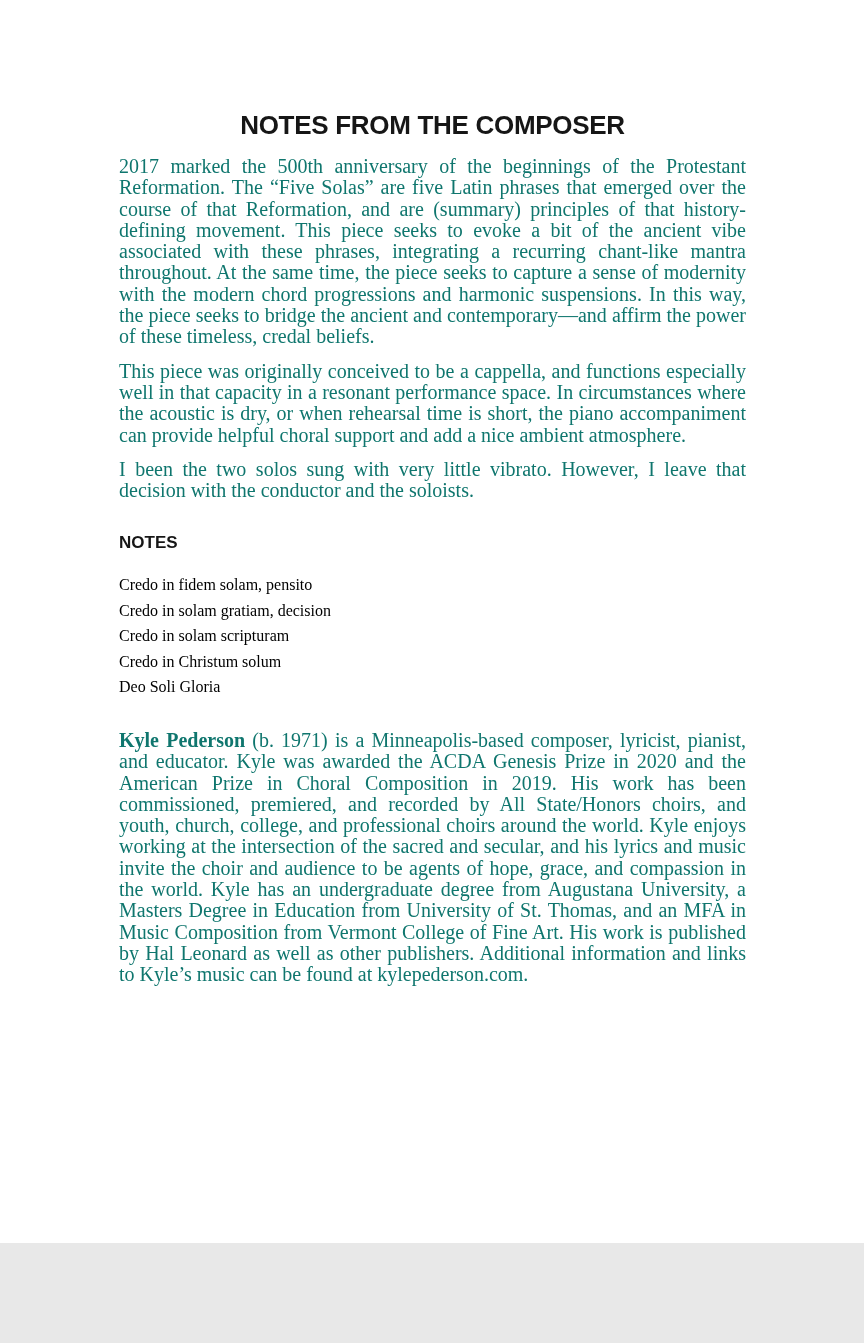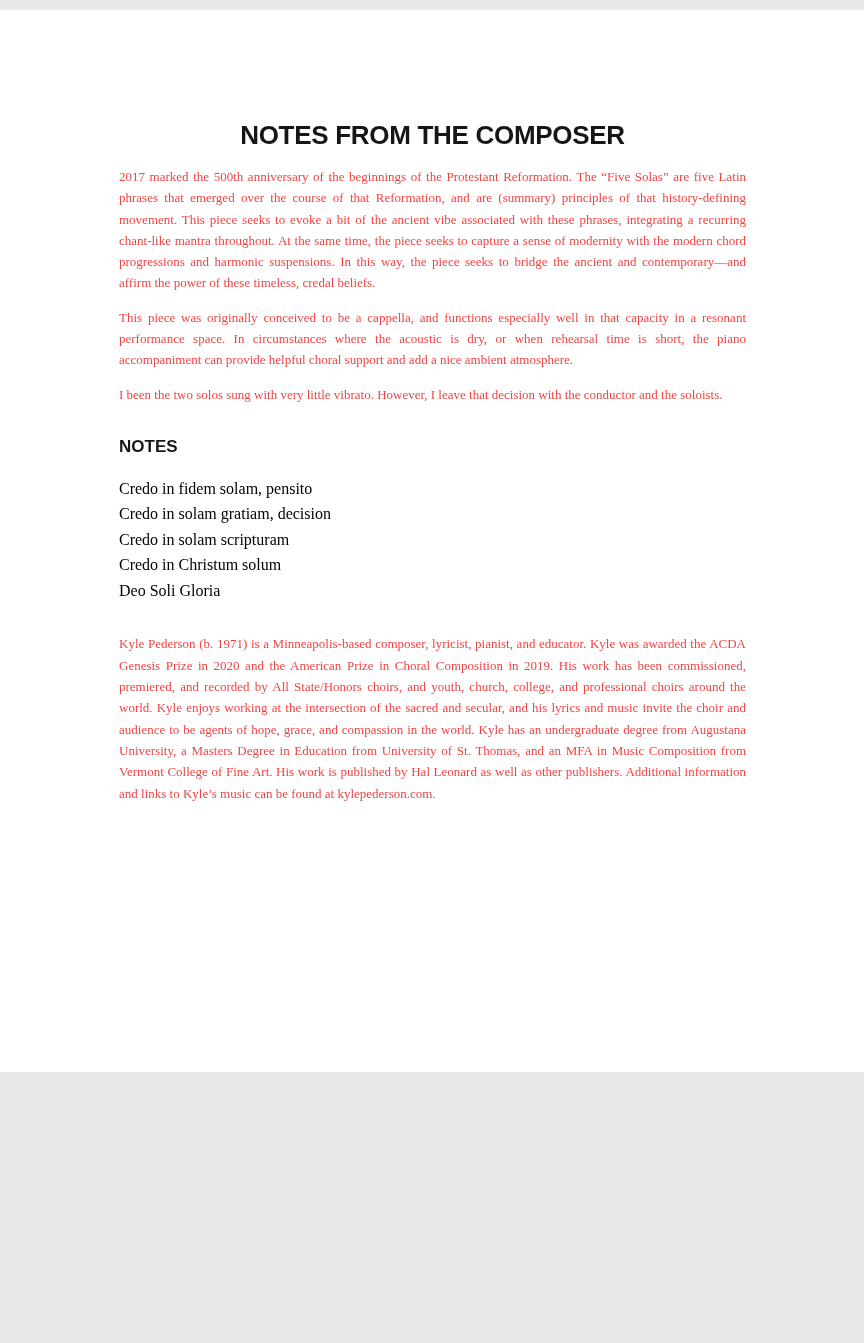--- a/index.html
+++ b/index.html
@@ -1,20 +1,20 @@
 <!DOCTYPE html>
 <html><head>
 <meta charset="utf-8">
 <style>
   html, body { margin: 0; padding: 0; background: #e8e8e8; }
   .page {
     position: relative;
     width: 864px;
-    height: 1062px;
-    margin: 10px auto;
+    height: 1243px;
+    margin: 0 auto;
     background: #ffffff;
     color: #1e1e1e;
     overflow: hidden;
   }
   .content {
     position: absolute;
     left: 119px;
     top: 111px;
     width: 627px;
   }
@@ -23,24 +23,24 @@
     font-weight: bold;
     font-size: 26px;
     line-height: 28px;
     letter-spacing: -0.3px;
     text-align: center;
     color: #161616;
     margin: 0 0 17px 0;
   }
   .para {
     font-family: "Liberation Serif", serif;
-    font-size: 13px;
+    font-size: 20px;
     line-height: 21.3px;
     text-align: justify;
-    color: #ef4444;
+    color: #0f766e;
     margin: 0 0 13px 0;
   }
   .columns {
     display: flex;
     margin-top: 33px;
   }
   .col-left  { width: 252px; flex: 0 0 252px; }
   .col-right { flex: 1; }
   .col-heading {
     font-family: "Liberation Sans", sans-serif;
@@ -53,21 +53,21 @@
   .col-line {
     font-family: "Liberation Serif", serif;
     font-size: 16px;
     line-height: 25.5px;
     color: #000000;
     white-space: nowrap;
   }
   .bio {
     margin-top: 30px;
   }
-  .bio-lead { font-weight: normal; }
+  .bio-lead { font-weight: bold; }
 </style>
 </head>
 <body>
 
 <div class="page">
   <div class="content">
 
     <h1 class="doc-title">NOTES FROM THE COMPOSER</h1>
 
     <p class="para">2017 marked the 500th anniversary of the beginnings of the Protestant Reformation. The “Five Solas” are five Latin phrases that emerged over the course of that Reformation, and are (summary) principles of that history-defining movement. This piece seeks to evoke a bit of the ancient vibe associated with these phrases, integrating a recurring chant-like mantra throughout. At the same time, the piece seeks to capture a sense of modernity with the modern chord progressions and harmonic suspensions. In this way, the piece seeks to bridge the ancient and contemporary—and affirm the power of these timeless, credal beliefs.</p>

